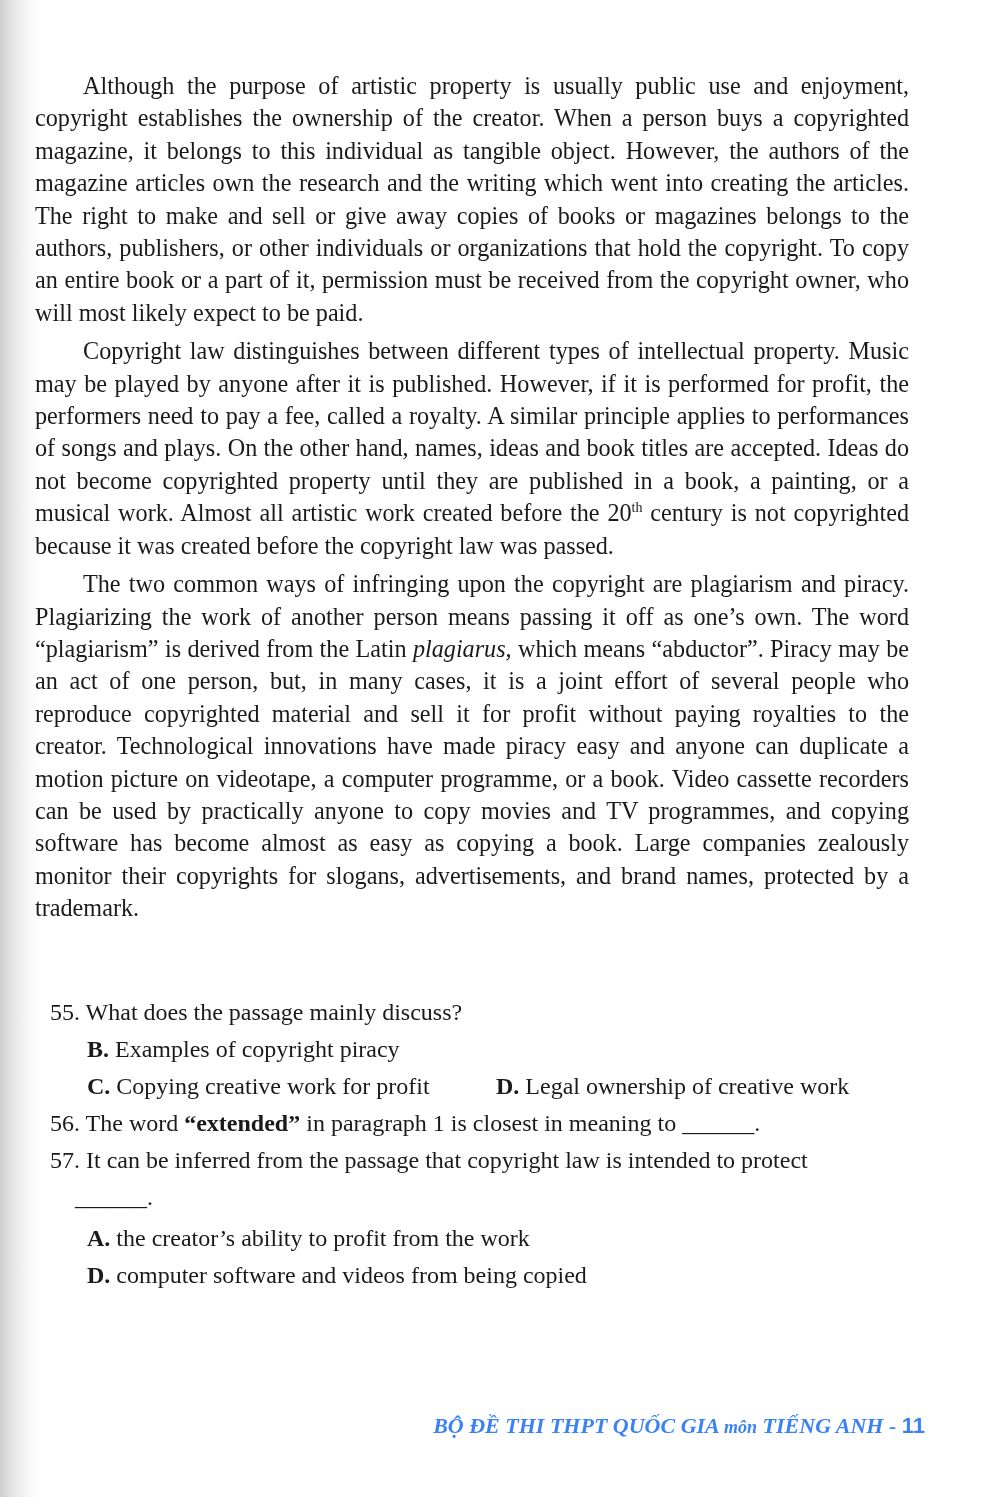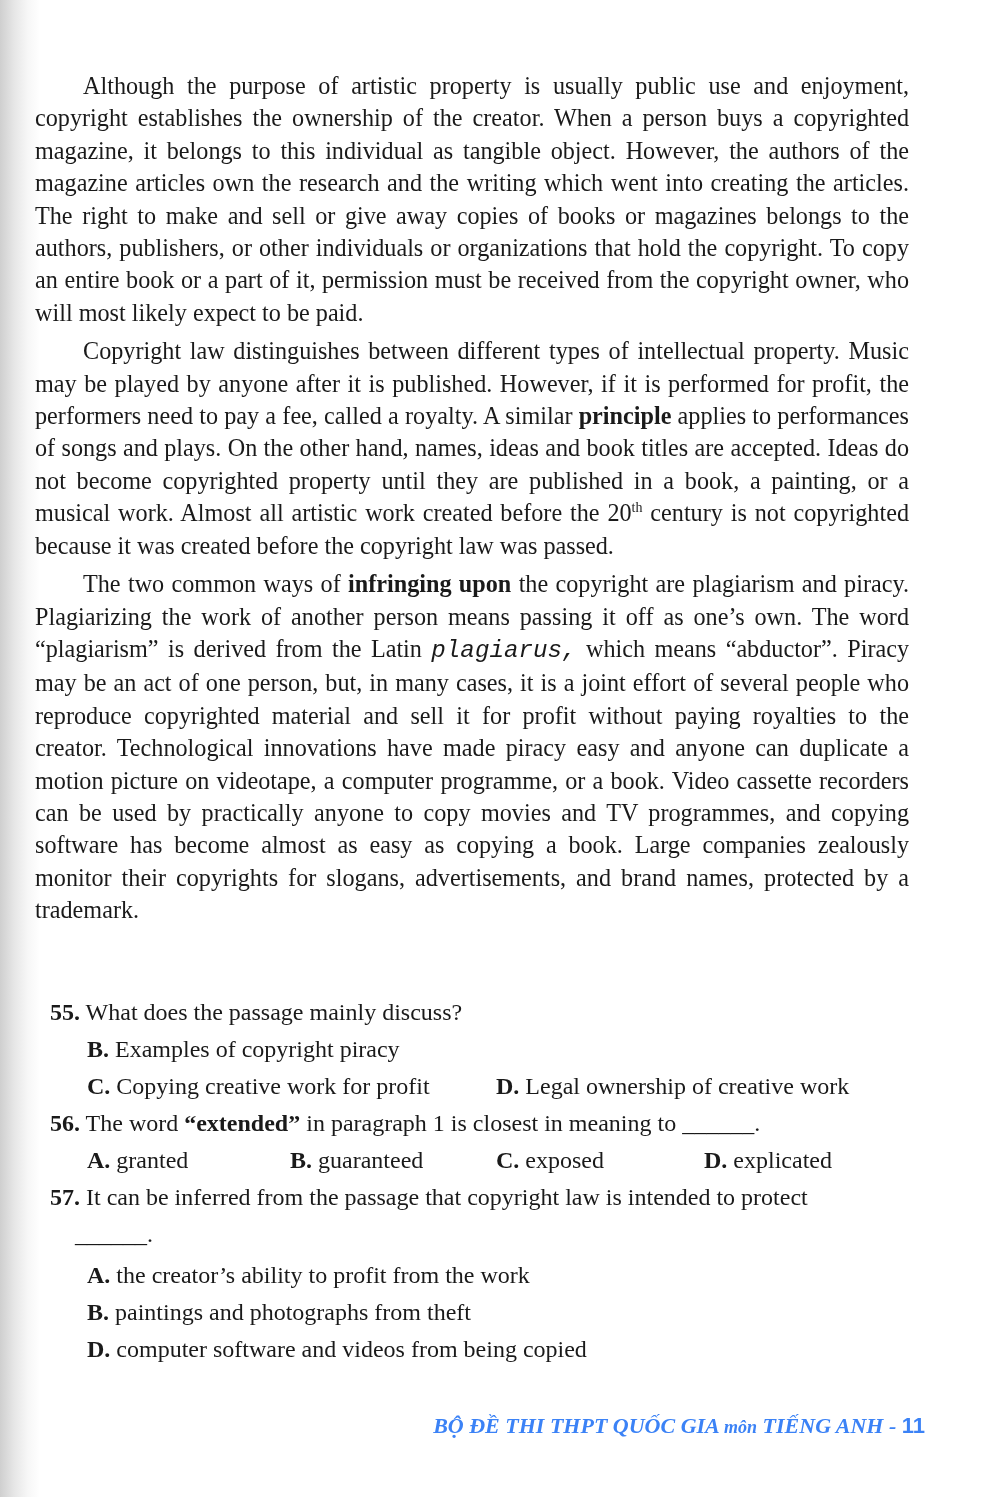--- a/index.html
+++ b/index.html
@@ -15,30 +15,30 @@
     background: linear-gradient(to right, #cfcfcf 0%, #e6e6e6 35%, #f7f7f7 70%, #ffffff 100%);
   }
   .page {
     position: absolute; left: 35px; top: 70px; width: 890px;
   }
   .para {
     font-size: 24.2px; line-height: 32.4px;
     text-align: justify; text-indent: 48px;
     margin: 0 16px 6px 0;
   }
-  .para b { font-weight: bold; }
-  .para i { font-style: italic; font-family: Liberation Mono, monospace; }
+  .para b { font-weight: normal; }
+  .para i { font-style: italic; }
   .para sup { font-size: 14px; line-height: 0; vertical-align: 9px; }
   .questions {
     position: absolute; left: 50px; top: 994px; width: 880px;
     font-family: "Liberation Sans Narrow", "Liberation Serif", serif;
     font-size: 24px; line-height: 37px;
   }
   .q { margin: 0; }
-  .q .num { font-weight: bold; }
+  .q .num { font-weight: normal; }
   .q b { font-weight: bold; }
   .opts { display: flex; padding-left: 37px; margin: 0; }
   .opts .opt { white-space: nowrap; }
   .opts .lbl { font-weight: bold; }
   .opts2 .opt:nth-child(1) { width: 409px; }
   .opts4 .opt { }
   .opts4 .opt:nth-child(1) { width: 203px; }
   .opts4 .opt:nth-child(2) { width: 206px; }
   .opts4 .opt:nth-child(3) { width: 208px; }
   .blank-line { padding-left: 25px; margin: 0 0 4px 0; }
@@ -70,30 +70,23 @@
       <span class="opt"><span class="lbl">B.</span> <span>Examples of copyright piracy</span></span>
     </div>
     <div class="opts opts2">
       <span class="opt"><span class="lbl">C.</span> <span>Copying creative work for profit</span></span>
       <span class="opt"><span class="lbl">D.</span> <span>Legal ownership of creative work</span></span>
     </div>
   </div>
 
   <div>
     <p class="q"><span class="num">56.</span> <span>The word </span><b>“extended”</b><span> in paragraph 1 is closest in meaning to ______.</span></p>
-    <div class="opts opts4">
-      <span class="opt"><span class="lbl">A.</span> <span>granted</span></span>
-      <span class="opt"><span class="lbl">B.</span> <span>guaranteed</span></span>
-      <span class="opt"><span class="lbl">C.</span> <span>exposed</span></span>
-      <span class="opt"><span class="lbl">D.</span> <span>explicated</span></span>
-    </div>
   </div>
 
   <div>
     <p class="q"><span class="num">57.</span> <span>It can be inferred from the passage that copyright law is intended to protect</span></p>
     <p class="q blank-line">______.</p>
     <div class="opts1"><span class="lbl">A.</span> <span>the creator’s ability to profit from the work</span></div>
-    <div class="opts1"><span class="lbl">B.</span> <span>paintings and photographs from theft</span></div>
     <div class="opts1"><span class="lbl">D.</span> <span>computer software and videos from being copied</span></div>
   </div>
 </div>
 
 <div class="footer"><span>BỘ ĐỀ THI THPT QUỐC GIA </span><span class="small">môn</span><span> TIẾNG ANH - </span><span class="pg">11</span></div>
 
 </body></html>

